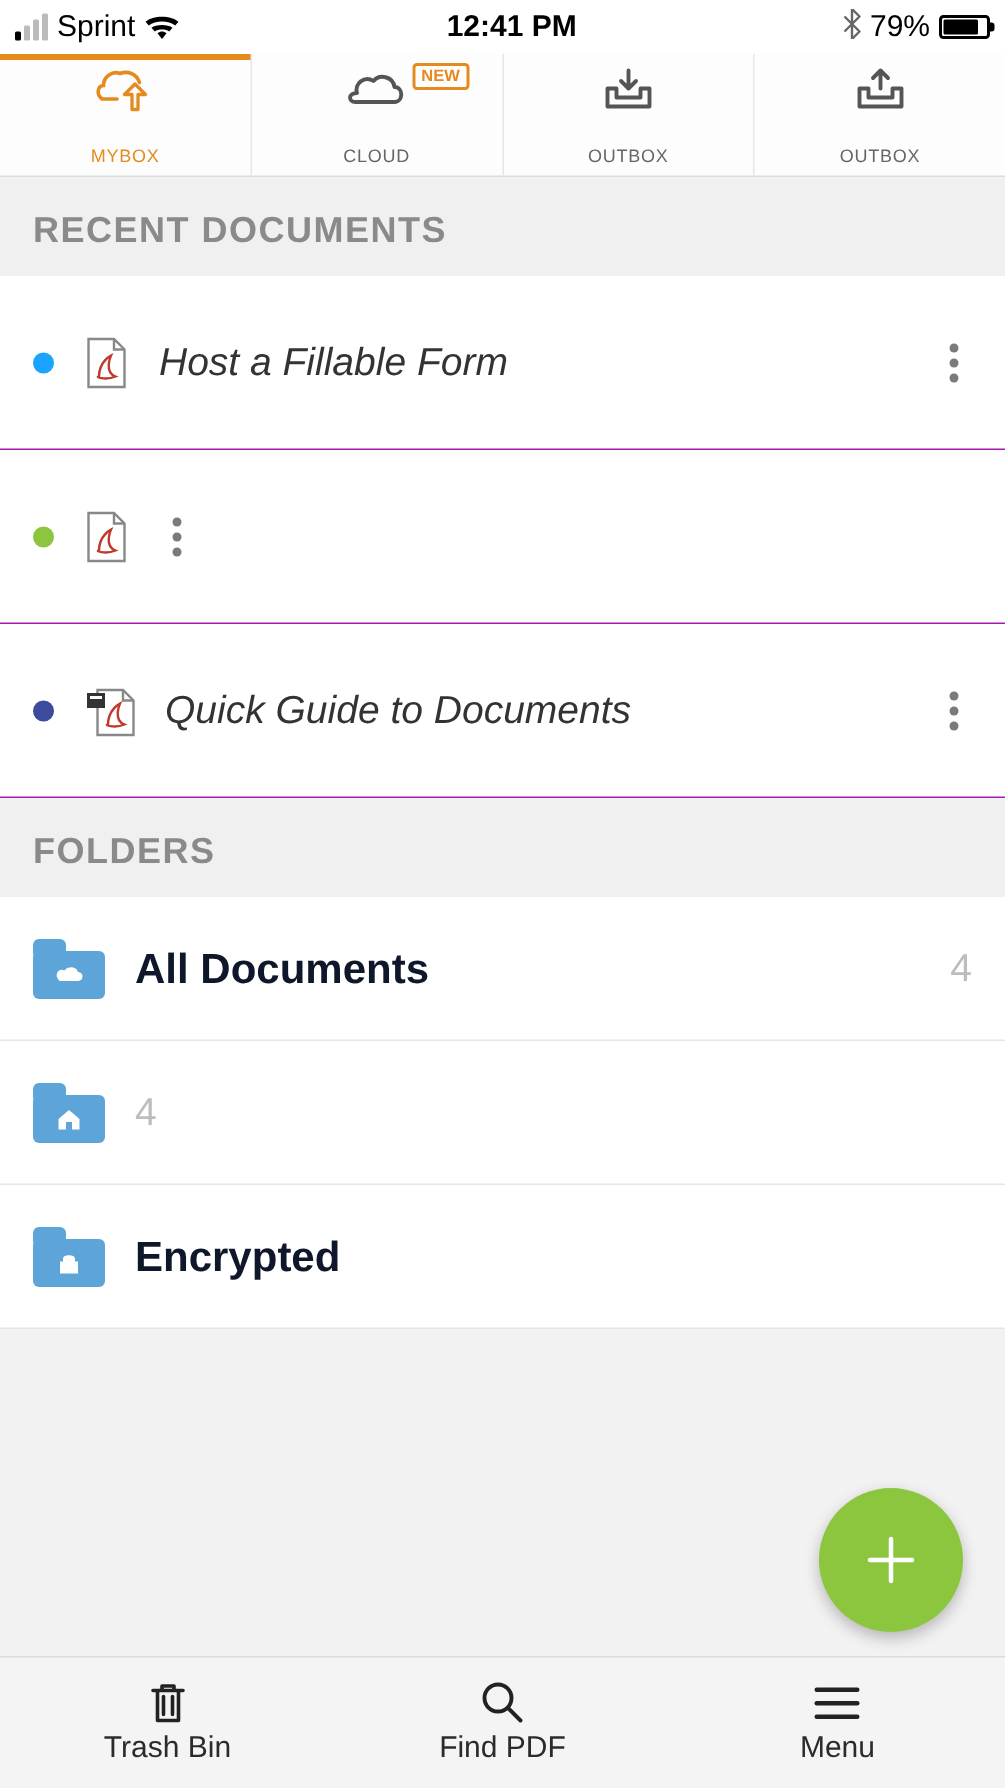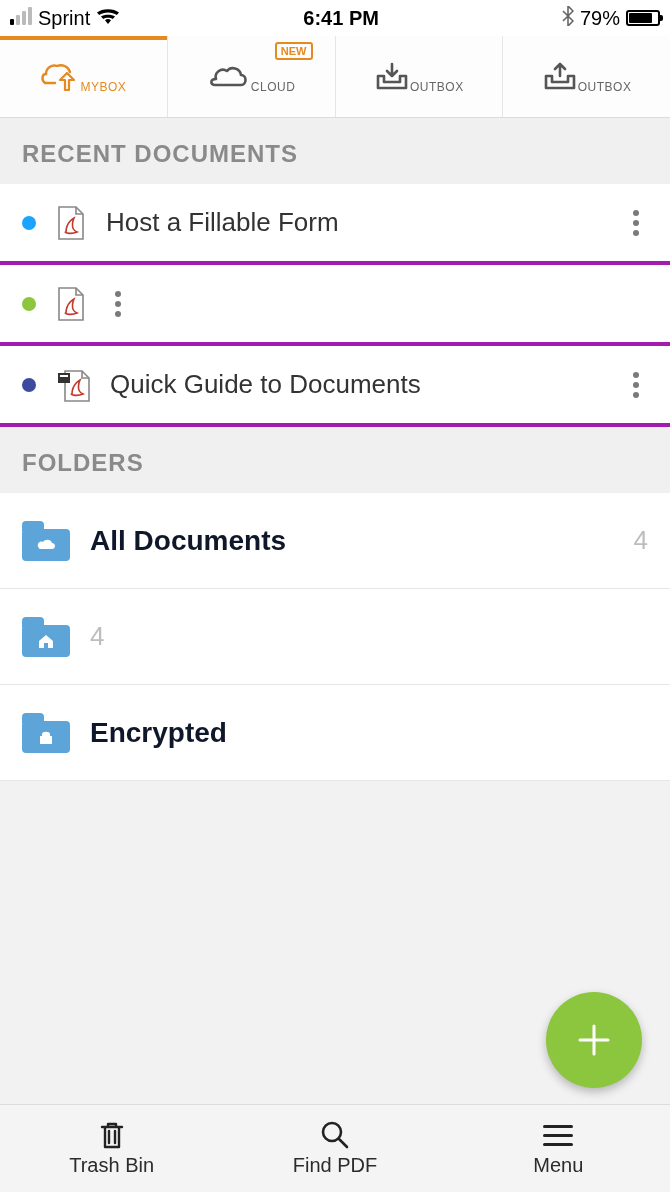--- a/index.html
+++ b/index.html
@@ -16,21 +16,21 @@
   
   .status-bar {
     height: 36px;
     background: #fff;
     display: flex;
     align-items: center;
     justify-content: space-between;
     padding: 0 10px;
     font-size: 20px;
   }
-  .status-left { display: flex; align-items: flex-start; gap: 6px; }
+  .status-left { display: flex; align-items: center; gap: 6px; }
   .status-right { display: flex; align-items: center; gap: 6px; }
   .signal-bars { display: flex; align-items: flex-end; gap: 2px; }
   .signal-bars span { width: 4px; background: #bbb; display: inline-block; border-radius:1px; }
   .signal-bars span.on { background: #000; }
   .b1{height:6px}.b2{height:10px}.b3{height:14px}.b4{height:18px}
   .wifi-icon svg { display:block; }
   .battery {
     display:inline-flex; align-items:center; position:relative;
   }
   .battery-body {
@@ -47,20 +47,21 @@
   
   .tabs {
     display: flex;
     background: #fdfdfd;
     border-bottom: 1px solid #dcdcdc;
     height: 82px;
   }
   .tab {
     flex: 1;
     display: flex;
+    flex-direction: column;
     align-items: center;
     justify-content: center;
     border-right: 1px solid #e6e6e6;
     position: relative;
     cursor: pointer;
     color: #666;
   }
   .tab:last-child { border-right: none; }
   .tab.active { color: #e58a1f; }
   .tab.active::before {
@@ -81,26 +82,27 @@
     font-size: 24px;
     font-weight: 600;
     color: #8a8a8a;
     letter-spacing: 1px;
     background: #f0f0f0;
   }
 
   
   .row {
     background: #fff;
-    border-bottom: 4px solid #a21caf;
+    border-bottom: 1px solid #a21caf;
     display:flex;
     align-items:center;
     padding: 0 22px;
-    height: 81px;
+    height: 116px;
     cursor:pointer;
+    font-style:italic;
   }
   .row .dot {
     width: 14px; height:14px; border-radius:50%; margin-right: 20px; flex-shrink:0;
   }
   .dot.blue { background:#1aa3ff; }
   .dot.green { background:#8cc63f; }
   .dot.navy { background:#3d4b9e; }
   .pdf-icon { width:32px; height:36px; margin-right:18px; flex-shrink:0; display:flex; }
   .template-icon { width:36px; height:36px; margin-right:18px; flex-shrink:0; position:relative; display:flex; }
   .row-title { font-size:26px; flex:1; color:#333; }
@@ -185,21 +187,21 @@
     </span>
     <span class="carrier">Sprint</span>
     <span class="wifi-icon">
       <svg width="24" height="18" viewBox="0 0 24 18">
         <path d="M12 17 L9 13.2 C10 12.4 11 12 12 12 C13 12 14 12.4 15 13.2 Z" fill="#000"></path>
         <path d="M5 9.5 C8 7 16 7 19 9.5 L16.8 12 C14.5 10.3 9.5 10.3 7.2 12 Z" fill="#000"></path>
         <path d="M1 5.5 C6 1 18 1 23 5.5 L20.8 8 C16.5 4.5 7.5 4.5 3.2 8 Z" fill="#000"></path>
       </svg>
     </span>
   </div>
-  <div class="clock">6:41 PM</div>
+  <div class="clock">12:41 PM</div>
   <div class="status-right">
     <span class="bt-icon">
       <svg width="12" height="20" viewBox="0 0 12 20">
           <path d="M6 0 L6 20 L11 15 L1 5 M6 0 L11 5 L1 15" stroke="#666" stroke-width="1.6" fill="none" stroke-linejoin="round"></path>
         </svg>
     </span>
     <span>79%</span>
     <span class="battery">
       <span class="battery-body">
           <span class="battery-fill"></span>

